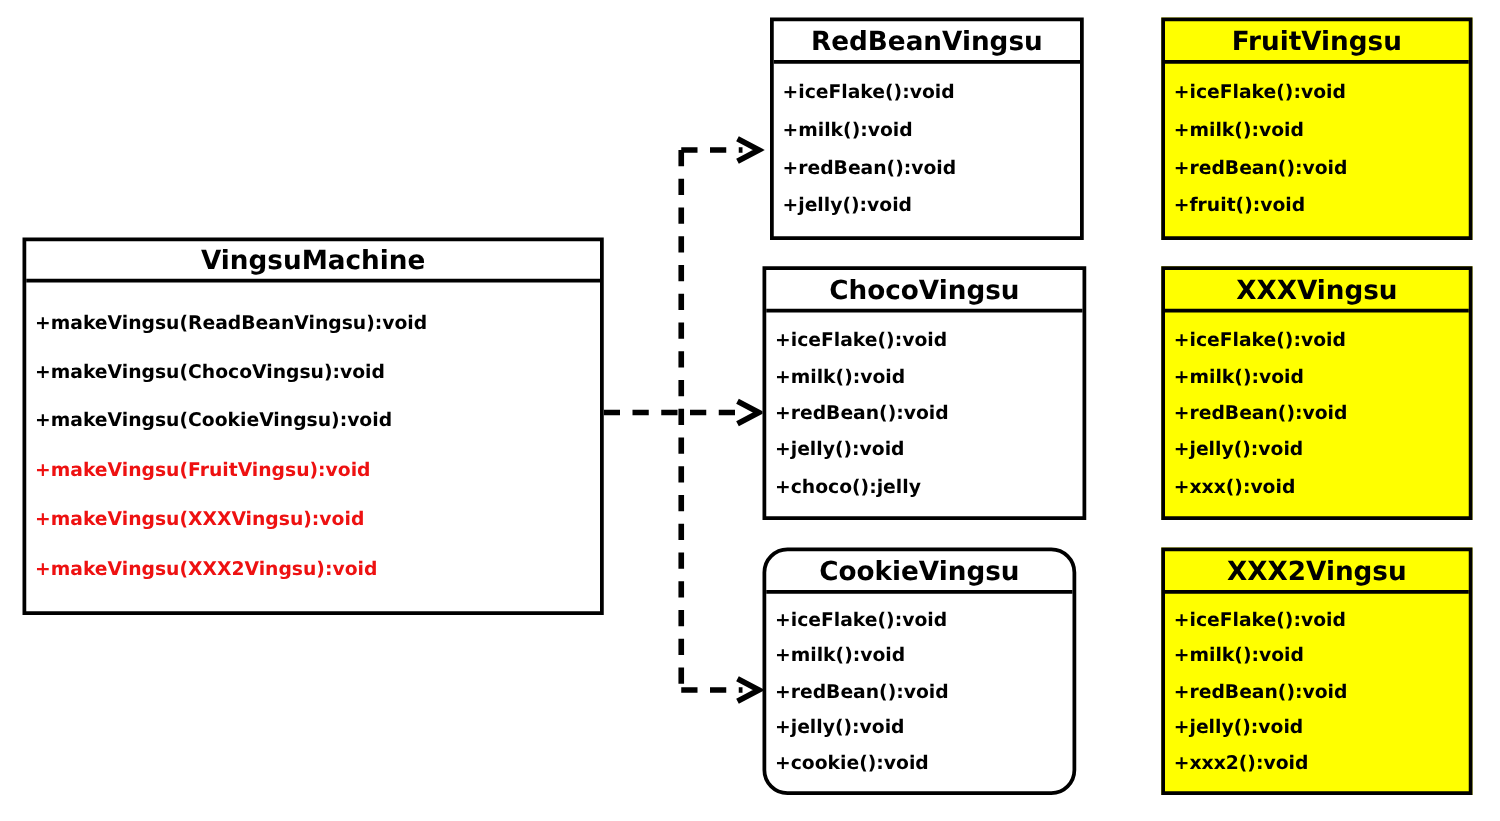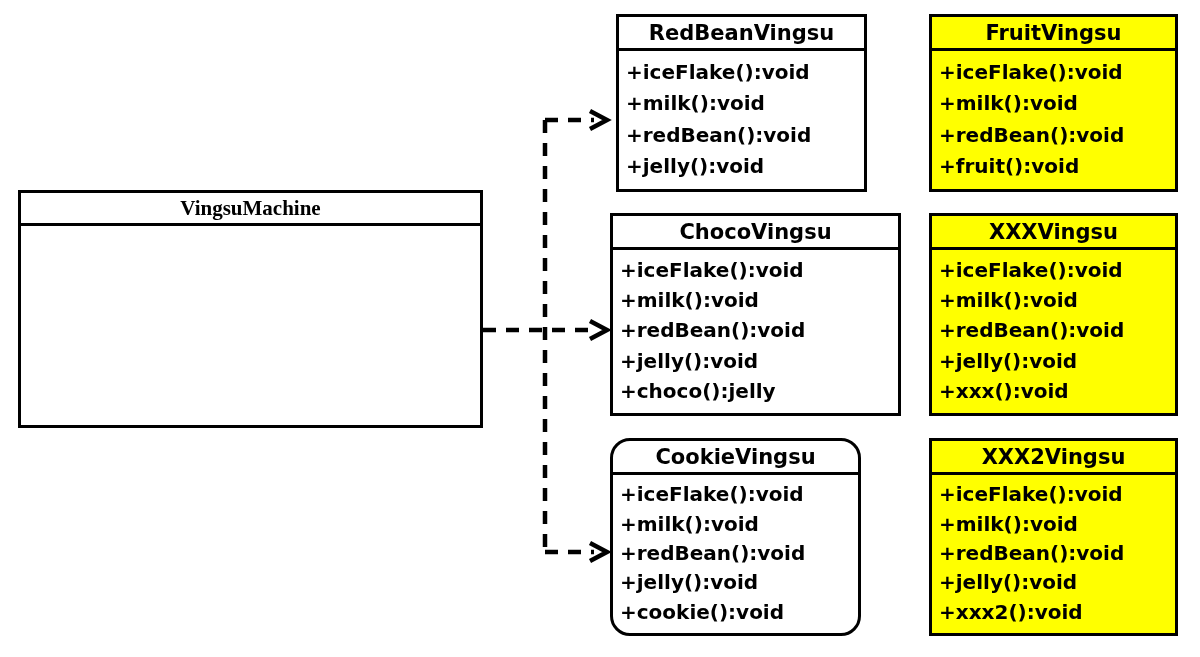--- a/index.html
+++ b/index.html
@@ -31,37 +31,37 @@
     flex:0 0 auto;
   }
   .uml-body{
     flex:1 1 auto;
     display:flex;
     flex-direction:column;
     justify-content:space-evenly;
     padding:1px 6px 2px 7px;
   }
   .method-row{
-    font-size:20px;
+    font-size:15px;
     font-weight:bold;
     color:#000;
     white-space:nowrap;
     line-height:1.05;
   }
   .method-row[data-color="red"]{color:#ee1111;}
   #arrow-layer{
     position:absolute;
     left:0;top:0;
     pointer-events:none;
   }
   
-  #box-machine{left:18px;top:190px;width:465px;height:238px;font-family:Liberation Serif, serif;}
+  #box-machine{left:18px;top:190px;width:465px;height:302px;}
   #box-machine .uml-title{height:33px;}
   #box-redbean{left:616px;top:14px;width:251px;height:178px;}
-  #box-choco  {left:610px;top:213px;width:291px;height:203px;}
+  #box-choco  {left:610px;top:213px;width:259px;height:203px;}
   #box-cookie {left:610px;top:438px;width:251px;height:198px;border-radius:20px;}
   #box-fruit  {left:929px;top:14px;width:249px;height:178px;}
   #box-xxx    {left:929px;top:213px;width:249px;height:203px;}
   #box-xxx2   {left:929px;top:438px;width:249px;height:198px;}
   .small-title{height:34px;}
 </style>
 </head>
 <body>
 
 <div id="canvas">
@@ -78,20 +78,28 @@
       <path d="M545 552 H594" stroke-dasharray="13 10"></path>
 
       <polyline points="590,111 607,120 590,129"></polyline>
       <polyline points="590,321 607,330 590,339"></polyline>
       <polyline points="590,543 607,552 590,561"></polyline>
     </g>
   </svg>
 
   <div class="uml-box" id="box-machine">
     <div class="uml-title">VingsuMachine</div>
+    <div class="uml-body">
+      <div class="method-row" data-color="black">+makeVingsu(ReadBeanVingsu):void</div>
+      <div class="method-row" data-color="black">+makeVingsu(ChocoVingsu):void</div>
+      <div class="method-row" data-color="black">+makeVingsu(CookieVingsu):void</div>
+      <div class="method-row" data-color="red">+makeVingsu(FruitVingsu):void</div>
+      <div class="method-row" data-color="red">+makeVingsu(XXXVingsu):void</div>
+      <div class="method-row" data-color="red">+makeVingsu(XXX2Vingsu):void</div>
+    </div>
   </div>
 
   <div class="uml-box" id="box-redbean">
     <div class="uml-title small-title">RedBeanVingsu</div>
     <div class="uml-body">
       <div class="method-row" data-color="black">+iceFlake():void</div>
       <div class="method-row" data-color="black">+milk():void</div>
       <div class="method-row" data-color="black">+redBean():void</div>
       <div class="method-row" data-color="black">+jelly():void</div>
     </div>

